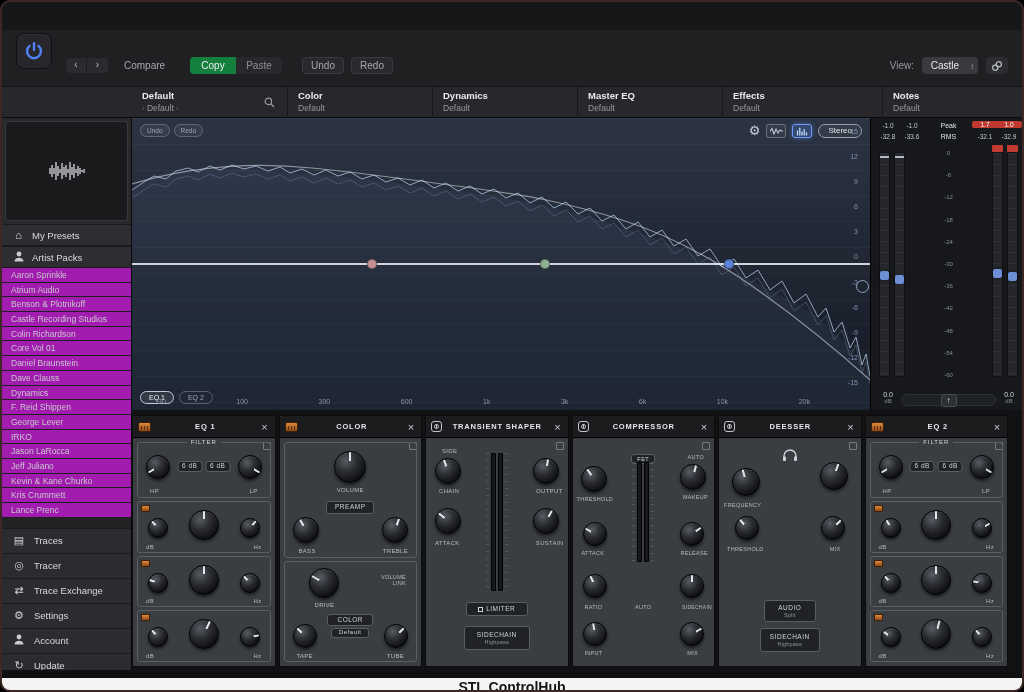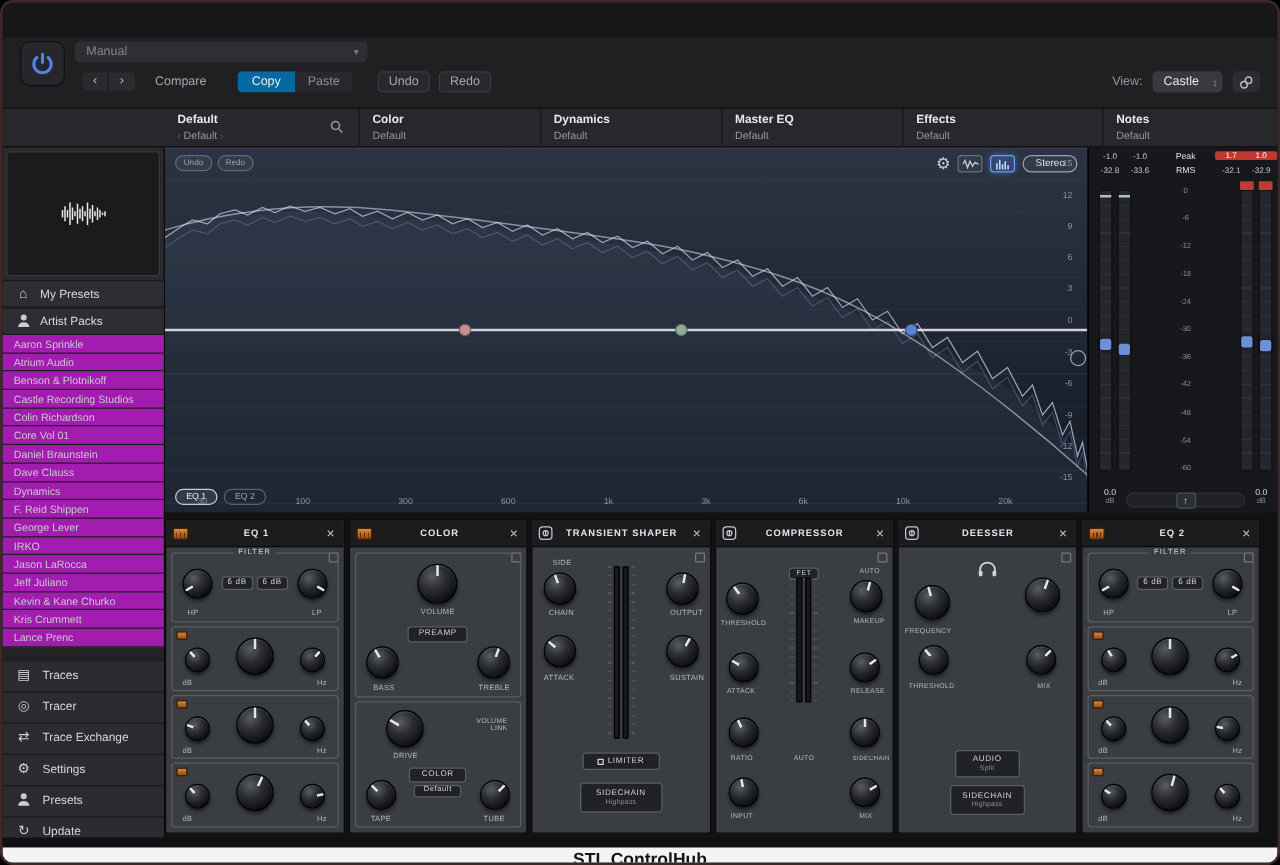--- a/index.html
+++ b/index.html
@@ -21,21 +21,21 @@
     border-radius:8px;display:flex;align-items:center;justify-content:center;box-shadow:inset 0 1px 0 rgba(255,255,255,.05)}
   .manual-field{position:absolute;left:58px;top:31px;width:234px;height:17px;background:#2e2e33;border-radius:4px;
     color:#85858c;font-size:10px;line-height:17px;padding-left:9px}
   .manual-field .chev{position:absolute;right:7px;top:0;color:#77777e;font-size:8px}
   .nav-arrows{position:absolute;left:64px;top:56px;display:flex;background:#2b2b2f;border-radius:4px;overflow:hidden}
   .nav-arrows span{width:21px;height:15px;text-align:center;line-height:14px;color:#b9b9bf;font-size:10px}
   .nav-arrows span:first-child{border-right:1px solid #1c1c1f}
   .tb-text{position:absolute;top:56px;height:15px;line-height:15px;color:#a7a7ae;font-size:10px}
   .copypaste{position:absolute;left:188px;top:55px;display:flex;border-radius:4px;overflow:hidden}
   .copypaste .cp{width:46px;height:17px;font-size:10px;text-align:center;line-height:17px}
-  .cp-copy{background:#0369a1;color:#ebebee}
+  .cp-copy{background:#15803d;color:#ebebee}
   .cp-paste{background:#29292d;color:#8e8e95}
   .ur-group{position:absolute;left:300px;top:55px;display:flex;gap:7px}
   .ur-group .urb{width:42px;height:17px;background:#29292d;border:1px solid #3a3a40;border-radius:4px;
     color:#a7a7ae;font-size:10px;text-align:center;line-height:15px}
   .view-wrap{position:absolute;right:14px;top:55px;display:flex;gap:8px;align-items:center}
   .view-label{color:#97979e;font-size:10px}
   .editor-btn{width:56px;height:17px;background:#39393f;border-radius:4px;color:#e8e8ec;font-size:10px;
     line-height:17px;text-align:center;position:relative;padding-right:10px}
   .editor-btn .chev{position:absolute;right:4px;top:1px;font-size:8px;color:#9a9aa2}
   .link-btn{width:22px;height:17px;background:#2c2c31;border-radius:4px;display:flex;align-items:center;justify-content:center}
@@ -171,24 +171,20 @@
 <div class="app">
 
 
   <div class="toolbar"></div>
   <div class="power-btn">
     <svg width="22" height="22" viewBox="0 0 20 20">
       <path d="M10 3 v6" stroke="#4f82f2" stroke-width="2.2" fill="none" stroke-linecap="round"></path>
       <path d="M6 5.4 a6.3 6.3 0 1 0 8 0" fill="none" stroke="#4f82f2" stroke-width="2.2" stroke-linecap="round"></path>
     </svg>
   </div>
-  <div class="manual-field">
-    <span>Manual</span>
-    <span class="chev">▾</span>
-  </div>
   <div class="nav-arrows">
     <span>‹</span>
     <span>›</span>
   </div>
   <div class="tb-text" style="left:122px">Compare</div>
   <div class="copypaste">
     <span class="cp cp-copy">Copy</span>
     <span class="cp cp-paste">Paste</span>
   </div>
   <div class="ur-group">
@@ -310,21 +306,21 @@
       <span class="ic">⚙</span>
       <span>Settings</span>
     </div>
     <div class="bottom-item">
       <span class="ic">
         <svg width="10" height="11" viewBox="0 0 10 11">
             <circle cx="5" cy="3" r="2.4" fill="#c9ccd2"></circle>
             <path d="M0.5,10.5 a4.5,3.8 0 0 1 9,0 z" fill="#c9ccd2"></path>
           </svg>
       </span>
-      <span>Presets</span>
+      <span>Account</span>
     </div>
     <div class="bottom-item">
       <span class="ic">↻</span>
       <span>Update</span>
     </div>
   </div>
 
   <div class="eqdisplay">
     <svg class="curves" width="738" height="292" viewBox="0 0 738 292">
       <polygon fill="rgba(110,140,185,.09)" points="0,72 22,58 44,53 66,54 88,52 112,51 136,53 158,55 182,57 206,58 230,61 254,64 278,67 302,70 326,73 350,76 374,80 398,85 422,90 446,96 470,103 494,111 518,119 542,128 566,138 590,149 614,160 638,172 662,185 686,199 702,214 718,230 730,247 738,258 738,292 0,292"></polygon>

